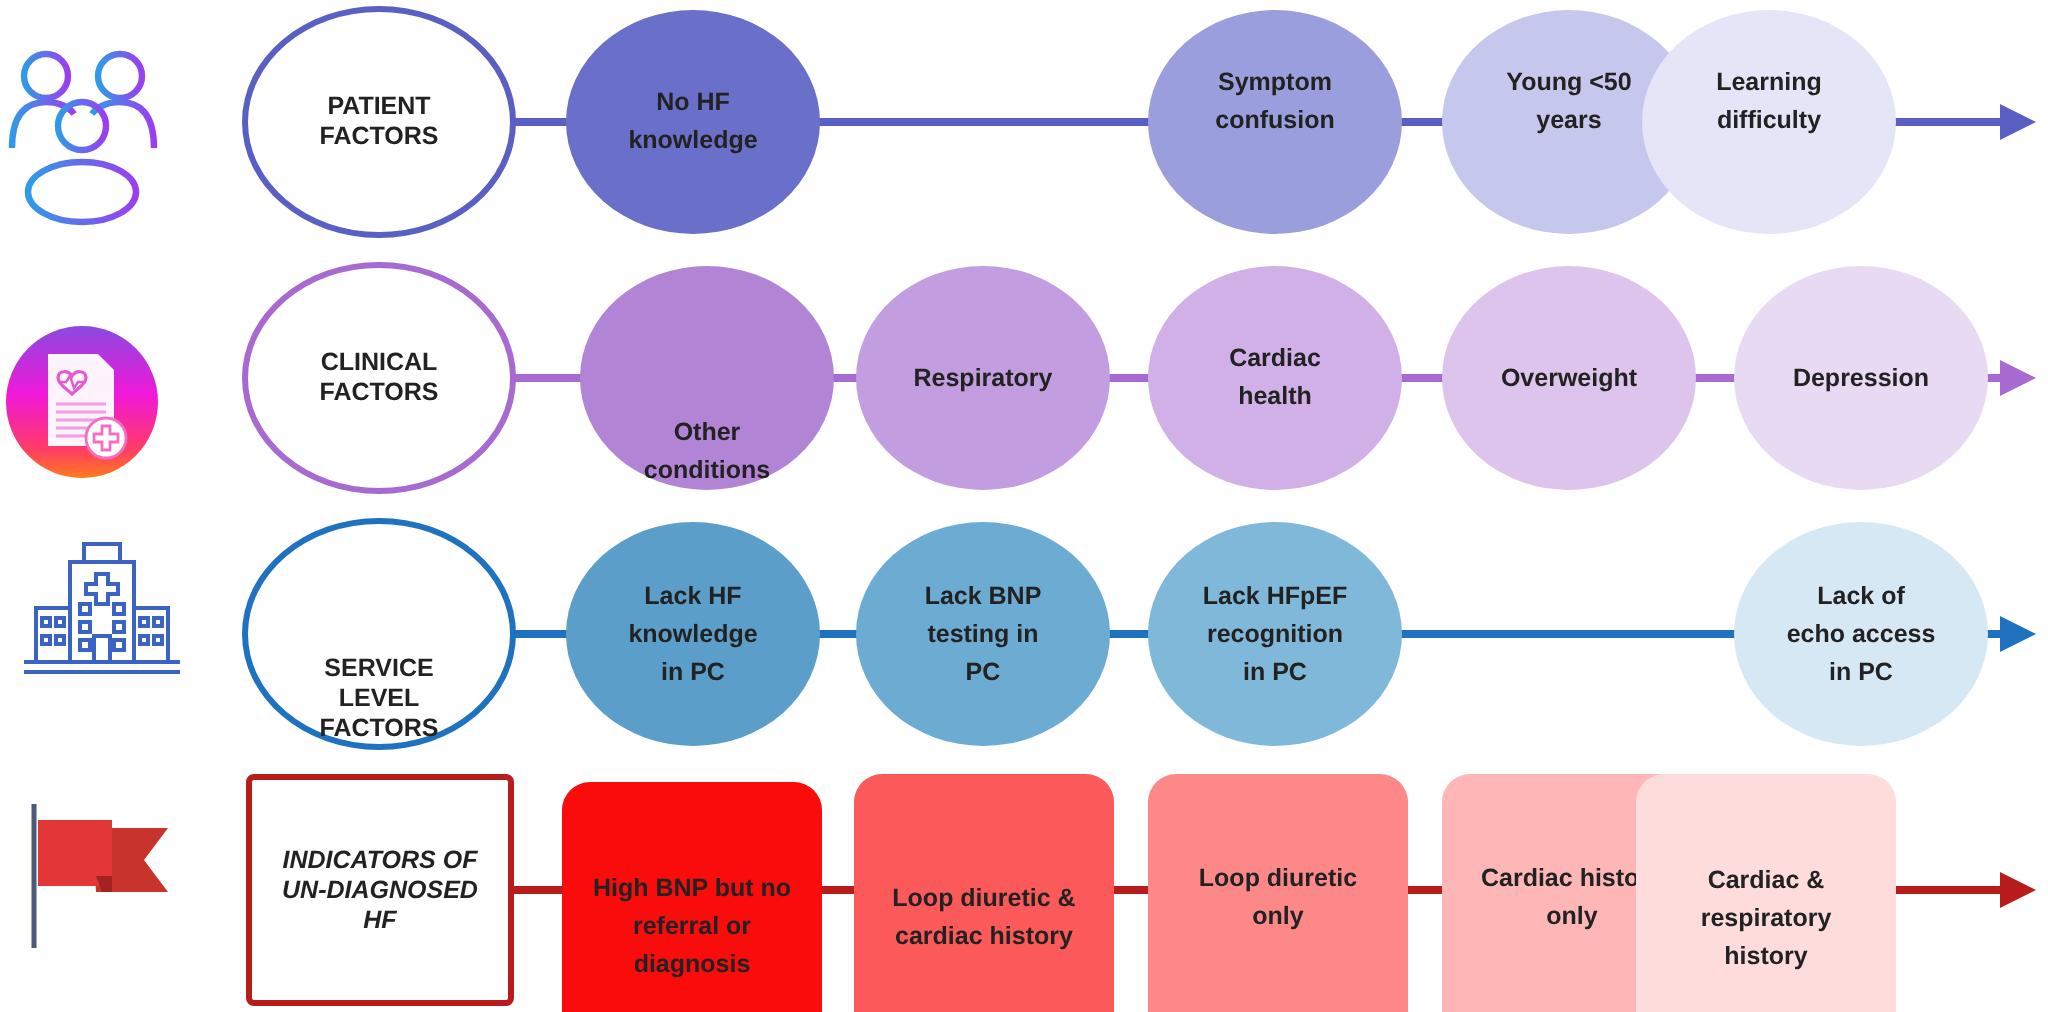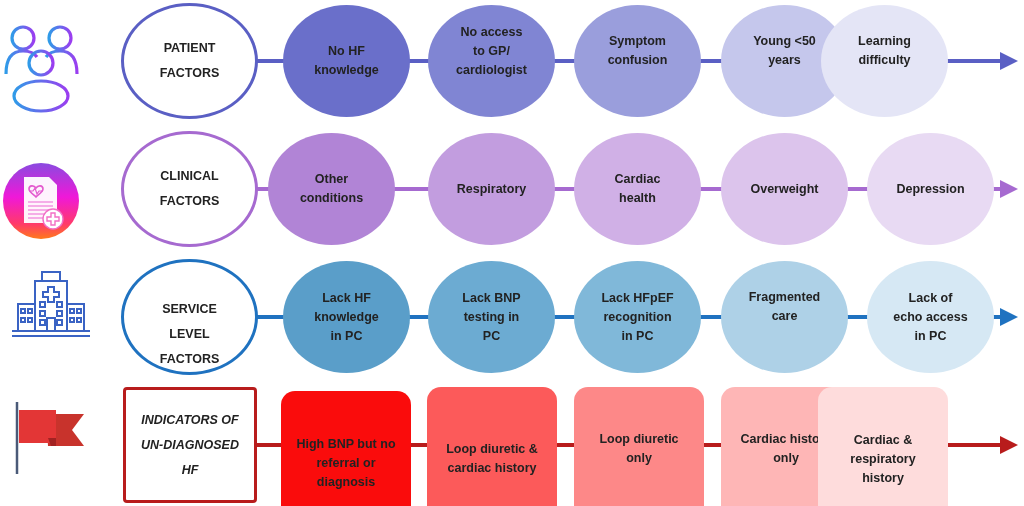--- a/index.html
+++ b/index.html
@@ -10,21 +10,21 @@
   .row-icon svg { position: absolute; }
   .connector { position: absolute; height: 4px; top: 59px; left: 255px; width: 745px; }
   .arrow-head { position: absolute; top: 52px; left: 1000px; width: 0; height: 0;
                 border-top: 9px solid transparent; border-bottom: 9px solid transparent;
                 border-left: 18px solid #5a5fc4; }
   .header-shape { position: absolute; left: 121px; top: 3px; width: 131px; height: 110px;
                   background: #ffffff; border: 3px solid #5a5fc4; border-radius: 50%;
                   display: flex; align-items: center; justify-content: center; text-align: center;
                   box-sizing: content-box; }
   .header-shape.box { border-radius: 4px; font-style: italic; }
-  .header-label { font-weight: bold; font-size: 12.5px; line-height: 25px; color: #222;
+  .header-label { font-weight: bold; font-size: 12.5px; line-height: 15px; color: #222;
                   white-space: pre-line; padding: 0 6px; }
   .node { position: absolute; top: 5px; width: 127px; height: 112px; border-radius: 50%;
           display: flex; align-items: center; justify-content: center; text-align: center; }
   .node.box { border-radius: 14px; width: 130px; height: 144px; }
   .node-label { font-weight: bold; font-size: 12.5px; line-height: 19px; color: #222;
                 white-space: pre-line; padding: 0 6px; margin-top: -20px; }
   .node-label.mid { margin-top: 0; }
 </style>
 </head>
 <body>
@@ -52,25 +52,20 @@
   </div>
   <div class="connector" style="background:#5a5fc4;"></div>
   <div class="arrow-head" style="border-left-color:#5a5fc4;"></div>
   <div class="header-shape" style="border-color:#5a5fc4;">
     <span class="header-label">PATIENT
 FACTORS</span>
   </div>
   <div class="node" style="left:283px;background:#6a6fca;">
     <span class="node-label mid">No HF
 knowledge</span>
-  </div>
-  <div class="node" style="left:428px;background:#8085d3;">
-    <span class="node-label">No access
-to GP/
-cardiologist</span>
   </div>
   <div class="node" style="left:574px;background:#9a9edc;">
     <span class="node-label">Symptom
 confusion</span>
   </div>
   <div class="node" style="left:721px;background:#c5c7ec;">
     <span class="node-label">Young &lt;50
 years</span>
   </div>
   <div class="node" style="left:821px;background:#e4e5f6;align-items:center;">
@@ -104,21 +99,21 @@
       <circle cx="52" cy="58" r="10" fill="#ffffff" stroke="#f26fc6" stroke-width="1.4"></circle>
       <path d="M50 52 h4 v4 h4 v4 h-4 v4 h-4 v-4 h-4 v-4 h4 z" fill="none" stroke="#f26fc6" stroke-width="1.4"></path>
     </svg>
   </div>
   <div class="connector" style="background:#a66ad0;"></div>
   <div class="arrow-head" style="border-left-color:#a66ad0;"></div>
   <div class="header-shape" style="border-color:#a66ad0;">
     <span class="header-label">CLINICAL
 FACTORS</span>
   </div>
-  <div class="node" style="left:268px;background:#b184d6;">
+  <div class="node" style="left:290px;background:#b184d6;align-items:flex-end;">
     <span class="node-label mid">Other
 conditions</span>
   </div>
   <div class="node" style="left:428px;background:#c29ddf;">
     <span class="node-label mid">Respiratory</span>
   </div>
   <div class="node" style="left:574px;background:#d0b0e6;">
     <span class="node-label mid">Cardiac
 health</span>
   </div>
@@ -174,24 +169,20 @@
   <div class="node" style="left:428px;background:#6cabd2;">
     <span class="node-label mid">Lack BNP
 testing in
 PC</span>
   </div>
   <div class="node" style="left:574px;background:#80b8d9;">
     <span class="node-label mid">Lack HFpEF
 recognition
 in PC</span>
   </div>
-  <div class="node" style="left:721px;background:#aed1e7;">
-    <span class="node-label">Fragmented
-care</span>
-  </div>
   <div class="node" style="left:867px;background:#d6e8f4;">
     <span class="node-label mid">Lack of
 echo access
 in PC</span>
   </div>
 </div>
 
 <div class="row" style="top:384px;">
   <div class="row-icon">
     <svg width="70" height="80" viewBox="0 0 70 80" style="left:14px;top:16px;">

